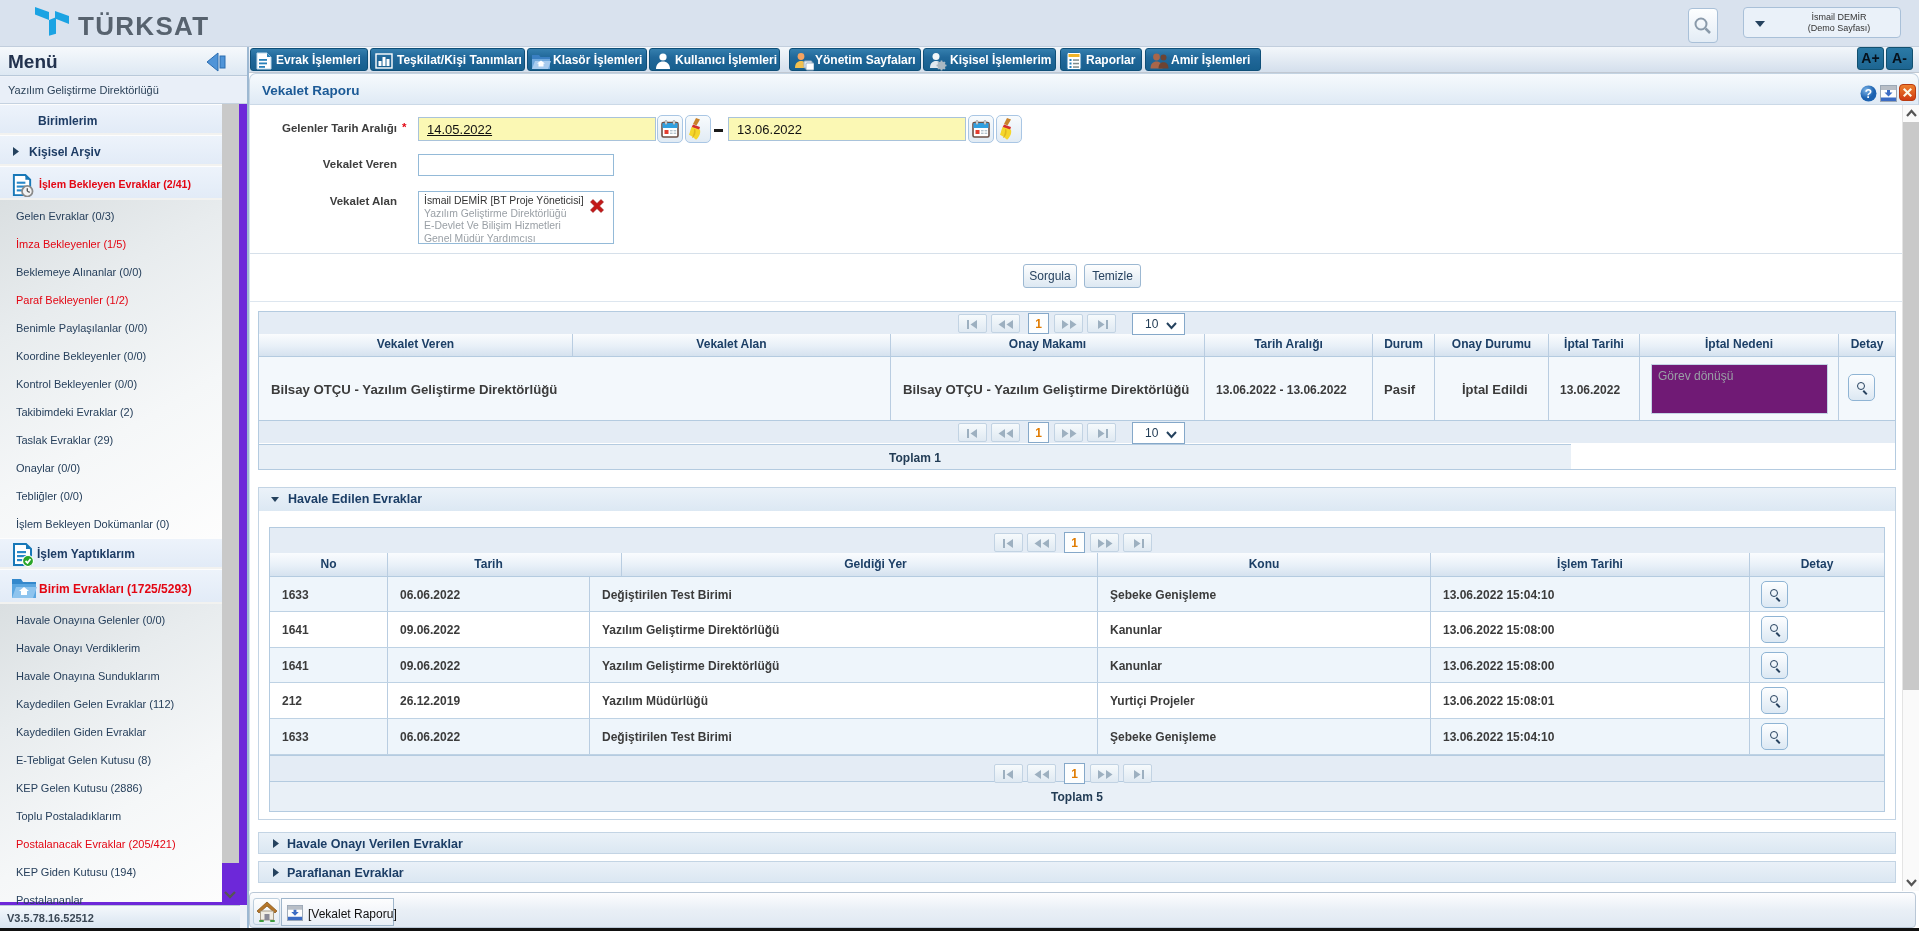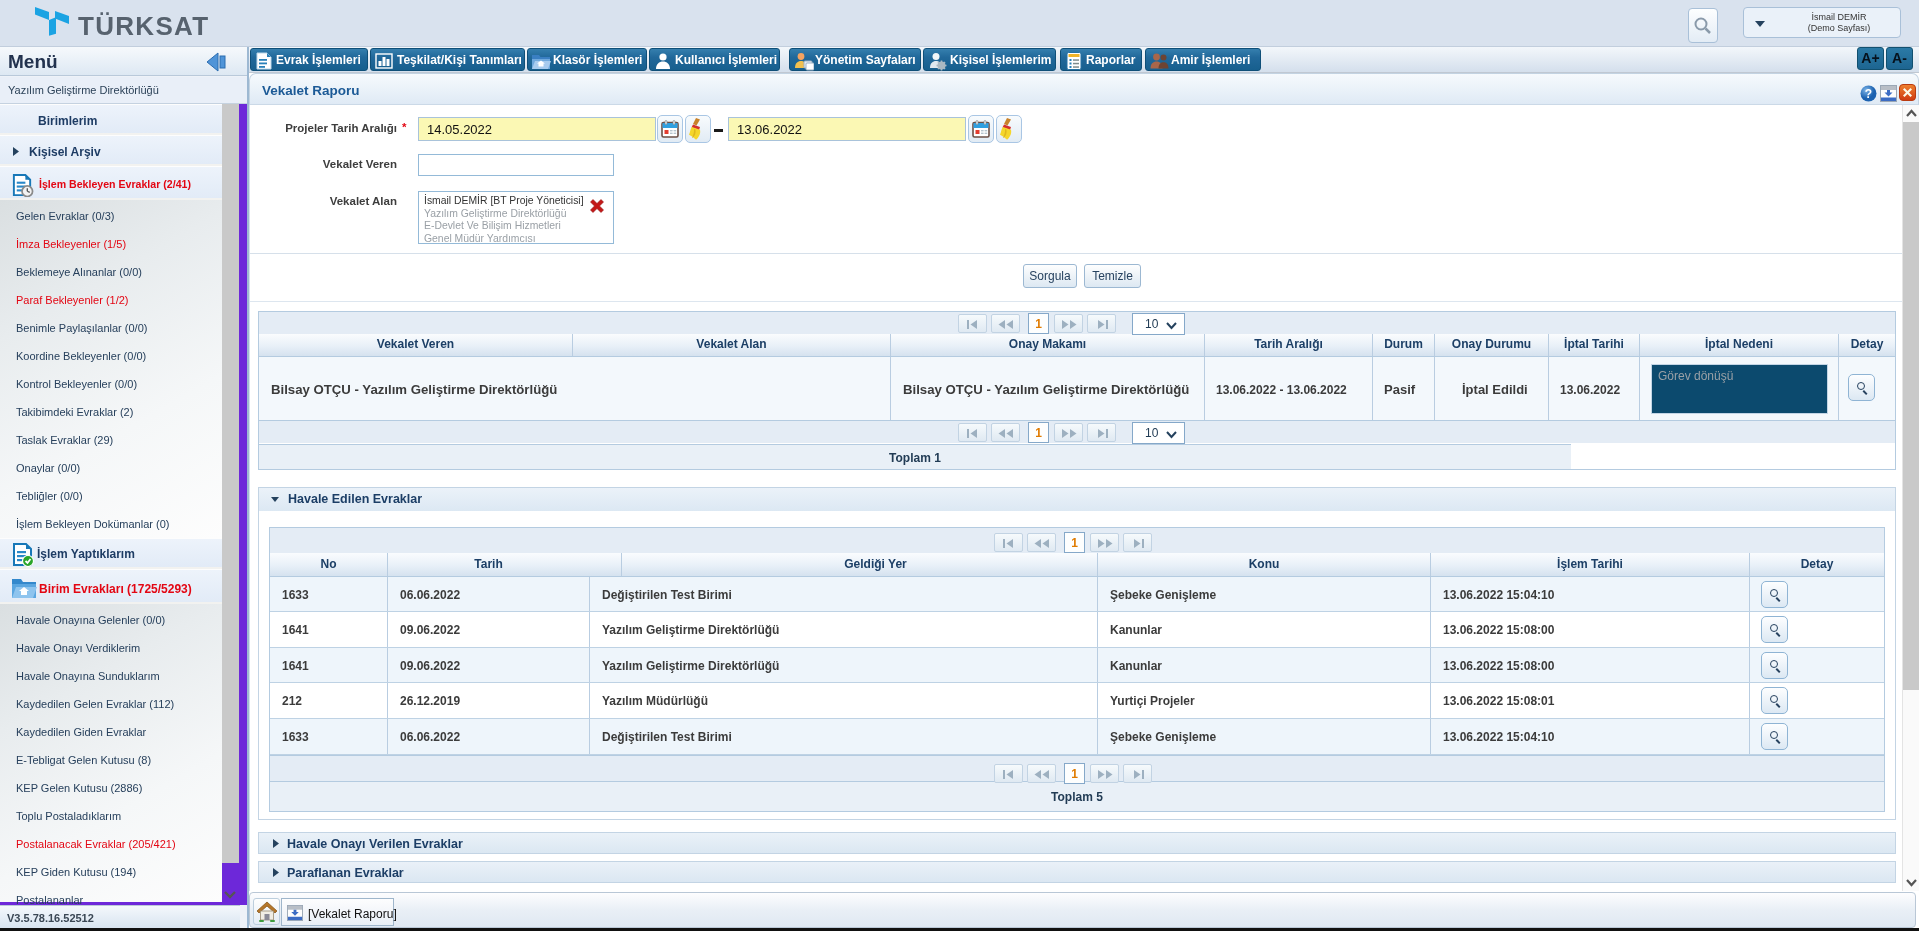--- a/index.html
+++ b/index.html
@@ -353,23 +353,23 @@
               <stop offset="100%" stop-color="#cf3911"></stop>
             </linearGradient>
           </defs>
           <rect x="0.5" y="0.5" width="16" height="16" rx="3.5" fill="url(#xg)" stroke="#b93a10"></rect>
           <path d="M4 5.5 L5.5 4 L8.5 7 L11.5 4 L13 5.5 L10 8.5 L13 11.5 L11.5 13 L8.5 10 L5.5 13 L4 11.5 L7 8.5 Z" fill="#fcf8e8"></path>
         </svg>
     </div>
   </div>
   <div id="content">
 
-    <div class="flabel" style="left:0;width:147px;top:17px;text-align:right;">Projeler Tarih Aralığı</div>
+    <div class="flabel" style="left:0;width:147px;top:17px;text-align:right;">Gelenler Tarih Aralığı</div>
     <div class="flabel" style="left:152px;top:16px;color:#e30613;">*</div>
-    <div class="yinput" style="left:168px;top:12px;width:238px;">14.05.2022</div>
+    <div class="yinput" style="left:168px;top:12px;width:238px;text-decoration:underline;">14.05.2022</div>
     <div class="icbtn" style="left:407px;top:10px;">
         <svg width="18" height="18" style="position:absolute;left:3px;top:4px" viewBox="0 0 18 18">
           <rect x="1" y="2.5" width="16" height="14.5" rx="1.5" fill="#fff" stroke="#6b4f46" stroke-width="1.6"></rect>
           <path d="M1.5 3 h15 v5 h-15 z" fill="#2f9fe0"></path>
           <rect x="4" y="0.5" width="2" height="4" rx="1" fill="#e8eef2" stroke="#888" stroke-width="0.7"></rect>
           <rect x="12" y="0.5" width="2" height="4" rx="1" fill="#e8eef2" stroke="#888" stroke-width="0.7"></rect>
           <rect x="3.5" y="10" width="4" height="4" fill="#e23c30"></rect>
           <g fill="#b5c4ce">
             <rect x="9" y="10" width="2.6" height="1.4"></rect>
             <rect x="12.6" y="10" width="2.6" height="1.4"></rect>
@@ -521,21 +521,21 @@
       <div class="td" style="left:1113px;width:62px;">
           <span style="position:absolute;left:11px;top:25px;font-size:13px;">Pasif</span>
         </div>
       <div class="td" style="left:1175px;width:114px;">
           <span style="position:absolute;left:11px;top:25px;font-size:13px;padding-left:16px;">İptal Edildi</span>
         </div>
       <div class="td" style="left:1289px;width:91px;">
           <span style="position:absolute;left:11px;top:26px;">13.06.2022</span>
         </div>
       <div class="td" style="left:1380px;width:199px;">
-        <div style="position:absolute;left:11px;top:7px;width:177px;height:50px;border:1px solid #c3d5e5;background:#0c4a6e;font-weight:normal;color:#9aa0a6;font-size:12px;padding:4px 6px;">Görev dönüşü</div>
+        <div style="position:absolute;left:11px;top:7px;width:177px;height:50px;border:1px solid #c3d5e5;background:#701a75;font-weight:normal;color:#9aa0a6;font-size:12px;padding:4px 6px;">Görev dönüşü</div>
       </div>
       <div class="td" style="left:1579px;width:57px;">
         <div class="detaybtn" style="position:absolute;left:9px;top:17px;"></div>
       </div>
     </div>
     <div class="pagbar" style="left:9px;top:315px;width:1636px;height:23px;border-top:1px solid #b4cbe0;"></div>
     <div class="toplam" style="left:9px;top:339px;width:1312px;height:25px;border-top:1px solid #b4cbe0;padding-top:6px;">Toplam 1</div>
 
     <div class="tblborder" style="left:8px;top:382px;width:1638px;height:333px;border-color:#c3d4e4;"></div>
     <div style="position:absolute;left:9px;top:383px;width:1636px;height:23px;background:linear-gradient(#ebf2f9,#dce8f3);">

